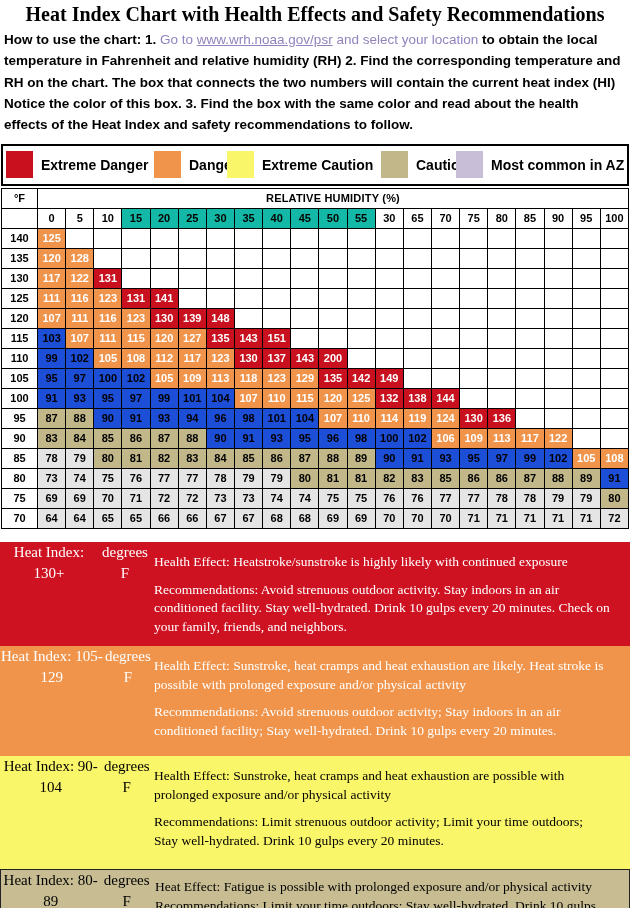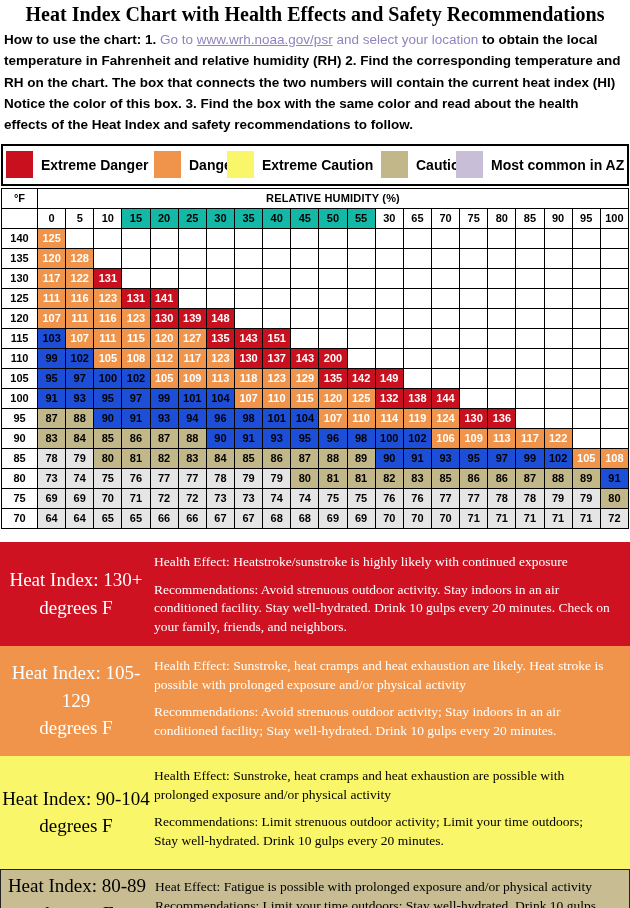--- a/index.html
+++ b/index.html
@@ -52,22 +52,22 @@
   .c-empty { background: #FFFFFF; }
   .c-tan { background: #C2B788; }
   .c-yellow { background: #1d4ed8; }
   .c-orange { background: #F0944B; color: #fff; }
   .c-red { background: #C8101E; color: #fff; }
 
   .panels { margin-top: 13px; }
   .panel { display: flex; width: 630px; font-family: "Liberation Serif", serif; }
   .panel-label {
     width: 152px; flex: none;
-    display: flex; flex-direction: column; justify-content: center;
-    text-align: center; font-size: 19px; line-height: 1.45;
+    display: flex; flex-direction: row; justify-content: center;
+    text-align: center; font-size: 15px; line-height: 1.45;
   }
   .panel-body {
     flex: 1; padding: 11px 20px 2px 2px;
     font-size: 13.5px; line-height: 1.4;
   }
   .panel-body p { margin: 0 0 9px; }
   .panel.tight { border: 1px solid #222; }
   .panel.tight .panel-body { padding-top: 8px; }
   .panel.tight .panel-body p { margin: 0; }
 </style>

